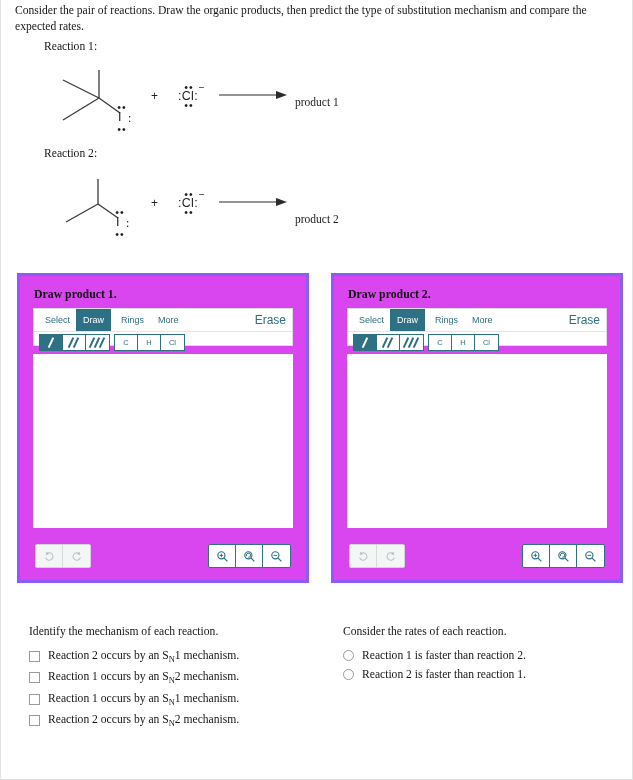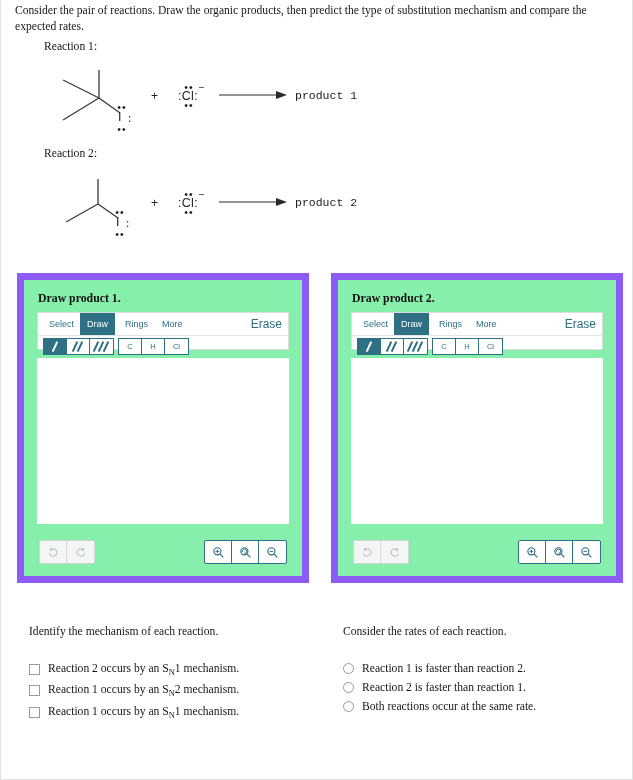--- a/index.html
+++ b/index.html
@@ -69,37 +69,38 @@
   }
   .lp {
     position: absolute;
     font-size: 12px;
     line-height: 5px;
     color: #1c1c1c;
     letter-spacing: 0.5px;
   }
   .product-text {
     position: absolute;
-    font-family: Liberation Mono, monospace;
+    font-family: Liberation Serif, serif;
     font-size: 11.5px;
     color: #1c1c1c;
+    margin-top: 7px;
   }
   .iodine {
     position: absolute;
     font-family: "Liberation Sans", sans-serif;
     font-size: 12.5px;
     color: #1c1c1c;
   }
 
   
   .draw-panel {
     position: absolute;
     box-sizing: border-box;
-    border: 7px solid #8b5cf6;
-    background: #86efac;
+    border: 3px solid #8b5cf6;
+    background: #d946ef;
   }
   #panel-1 { left: 16px; top: 273px; width: 292px; height: 310px; }
   #panel-2 { left: 330px; top: 273px; width: 292px; height: 310px; }
 
   .panel-title {
     position: absolute;
     left: 14px;
     top: 11px;
     font-size: 11.8px;
     font-weight: bold;
@@ -234,21 +235,21 @@
   .btn-group.enabled .icon-btn { border-right-color: #2e7184; }
   .icon-btn:last-child { border-right: none; }
 
   
   .question-block { position: absolute; }
   #q-mechanism { left: 28px; top: 625px; width: 290px; }
   #q-rates { left: 342px; top: 625px; width: 280px; }
   .q-title {
     font-size: 11.6px;
     color: #161616;
-    margin-bottom: 24px;
+    margin-bottom: 11px;
   }
   .choice {
     display: flex;
     align-items: center;
     margin-bottom: 6px;
     font-size: 11.6px;
     color: #161616;
   }
   .checkbox {
     width: 11px;
@@ -330,21 +331,21 @@
       <span>:</span><span>Cl</span><span>:</span>
       <span class="minus">−</span>
     </div>
     <div class="lp" style="left:131px;top:23px;">••</div>
     <div class="lp" style="left:131px;top:41px;">••</div>
 
     <svg width="70" height="14" style="position:absolute;left:166px;top:26px;">
       <line x1="0" y1="6" x2="57" y2="6" stroke="#2b2b2b" stroke-width="1.2"></line>
       <polygon points="57,2 68,6 57,10" fill="#2b2b2b"></polygon>
     </svg>
-    <div class="product-text" style="left:242px;top:26px;">product 2</div>
+    <div class="product-text" style="left:242px;top:36px;">product 2</div>
   </div>
 
   <div class="draw-panel" id="panel-1">
     <div class="panel-title">Draw product 1.</div>
     <div class="editor">
       <div class="tabs-row">
         <div class="tab" style="left:4px;">Select</div>
         <div class="tab active" style="left:42px;">Draw</div>
         <div class="tab" style="left:80px;">Rings</div>
         <div class="tab" style="left:117px;">More</div>
@@ -510,32 +511,32 @@
       <span class="choice-label"><span>Reaction 2 occurs by an S</span><sub>N</sub><span>1 mechanism.</span></span>
     </div>
     <div class="choice">
       <span class="checkbox"></span>
       <span class="choice-label"><span>Reaction 1 occurs by an S</span><sub>N</sub><span>2 mechanism.</span></span>
     </div>
     <div class="choice">
       <span class="checkbox"></span>
       <span class="choice-label"><span>Reaction 1 occurs by an S</span><sub>N</sub><span>1 mechanism.</span></span>
     </div>
+    <div class="choice">
+      <span class="checkbox"></span>
+      <span class="choice-label"><span>Reaction 2 occurs by an S</span><sub>N</sub><span>2 mechanism.</span></span>
+    </div>
   </div>
 
   <div class="question-block" id="q-rates">
     <div class="q-title">Consider the rates of each reaction.</div>
 
     <div class="choice">
       <span class="radio"></span>
       <span class="choice-label">Reaction 1 is faster than reaction 2.</span>
     </div>
     <div class="choice">
       <span class="radio"></span>
       <span class="choice-label">Reaction 2 is faster than reaction 1.</span>
     </div>
-    <div class="choice">
-      <span class="radio"></span>
-      <span class="choice-label">Both reactions occur at the same rate.</span>
-    </div>
   </div>
 
 </div>
 
 </body></html>

